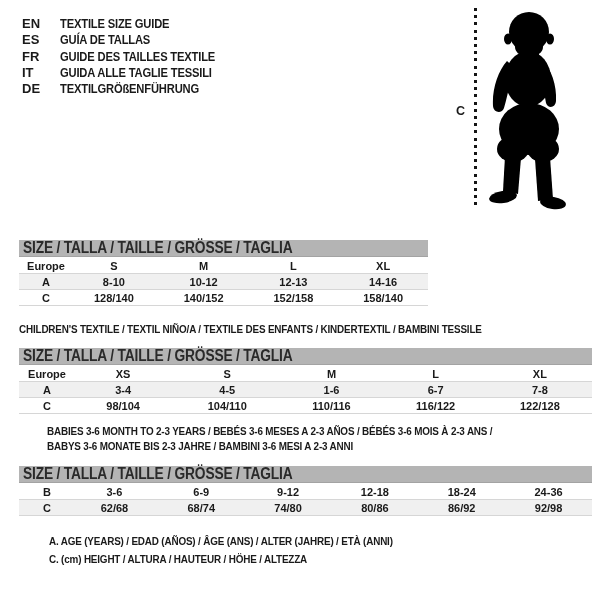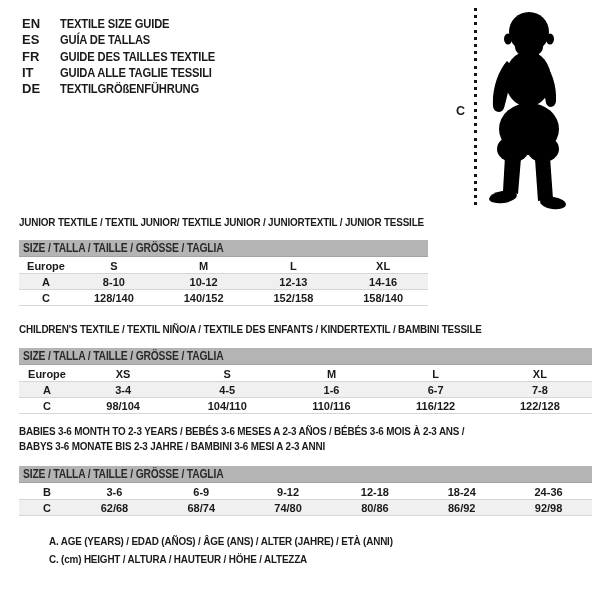--- a/index.html
+++ b/index.html
@@ -20,21 +20,21 @@
   
   .dotted-line{position:absolute;left:474px;top:8px;width:3px;height:198px;
     background:repeating-linear-gradient(to bottom,#141414 0 3px,transparent 3px 7.2px);}
   .c-label{position:absolute;left:456px;top:104px;font-size:12.5px;}
   .baby-svg{position:absolute;left:483px;top:11px;width:90px;height:200px;}
 
   
   .tbl-title{position:absolute;left:19px;font-size:11.5px;line-height:15px;}
   .tbl-wrap{position:absolute;left:19px;}
   .size-bar{height:16px;background:#b4b4b4;border-bottom:1px solid #a3a3a3;
-    font-size:12px;line-height:16px;padding-left:4px;margin-bottom:1px;color:#2a2a2a;}
+    font-size:16px;line-height:16px;padding-left:4px;margin-bottom:1px;color:#2a2a2a;}
   table.sizes{border-collapse:collapse;table-layout:fixed;width:100%;font-size:11px;font-weight:700;}
   table.sizes td{height:15px;padding:0;border-bottom:1px solid #d6d6d6;text-align:center;vertical-align:middle;}
   table.sizes td.lbl{text-align:center;padding-left:4px;}
   tr.alt{background:#f0f0f0;}
 
   
   .footnotes{position:absolute;left:22px;top:533px;font-size:11.5px;margin-left:27px;}
   .footnotes .note{line-height:17.8px;}
 </style>
 </head>
@@ -80,23 +80,20 @@
       <ellipse cx="60" cy="138" rx="16" ry="13"></ellipse>
       <path d="M24,50 C15,60 9,78 10,95 C10.5,102 19,103 21,97 C25,84 27,68 33,58 Z"></path>
       <path d="M60,50 C68,58 74,74 73,90 C72.5,97 65,98 63,92 C61,79 58,66 52,57 Z"></path>
       <path d="M22,145 L38,147 L35,183 L20,180 Z"></path>
       <ellipse cx="20" cy="186" rx="14" ry="6" transform="rotate(-8 20 186)"></ellipse>
       <path d="M52,148 L67,146 L70,188 L55,190 Z"></path>
       <ellipse cx="70" cy="192" rx="13" ry="6" transform="rotate(8 70 192)"></ellipse>
     </g>
   </svg>
 
-  <div class="tbl-title" style="top:215px;">
-    <span class="cond">JUNIOR TEXTILE / TEXTIL JUNIOR/ TEXTILE JUNIOR / JUNIORTEXTIL / JUNIOR TESSILE</span>
-  </div>
   <div class="tbl-wrap" style="top:240px;width:409px;">
     <div class="size-bar">
       <span class="cond">SIZE / TALLA / TAILLE / GRÖSSE / TAGLIA</span>
     </div>
     <table class="sizes">
       <colgroup>
           <col style="width:50px">
           <col>
           <col>
           <col>
@@ -166,21 +163,21 @@
         <td>98/104</td>
         <td>104/110</td>
         <td>110/116</td>
         <td>116/122</td>
         <td>122/128</td>
       </tr>
     </tbody>
       </table>
   </div>
 
-  <div class="tbl-title" style="top:424px;">
+  <div class="tbl-title" style="top:424px;margin-left:28px;">
     <span class="cond">BABIES 3-6 MONTH TO 2-3 YEARS / BEBÉS 3-6 MESES A 2-3 AÑOS / BÉBÉS 3-6 MOIS À 2-3 ANS /</span><br>
     <span class="cond">BABYS 3-6 MONATE BIS 2-3 JAHRE / BAMBINI 3-6 MESI A 2-3 ANNI</span>
   </div>
   <div class="tbl-wrap" style="top:466px;width:573px;">
     <div class="size-bar">
       <span class="cond">SIZE / TALLA / TAILLE / GRÖSSE / TAGLIA</span>
     </div>
     <table class="sizes">
       <colgroup>
           <col style="width:52px">

